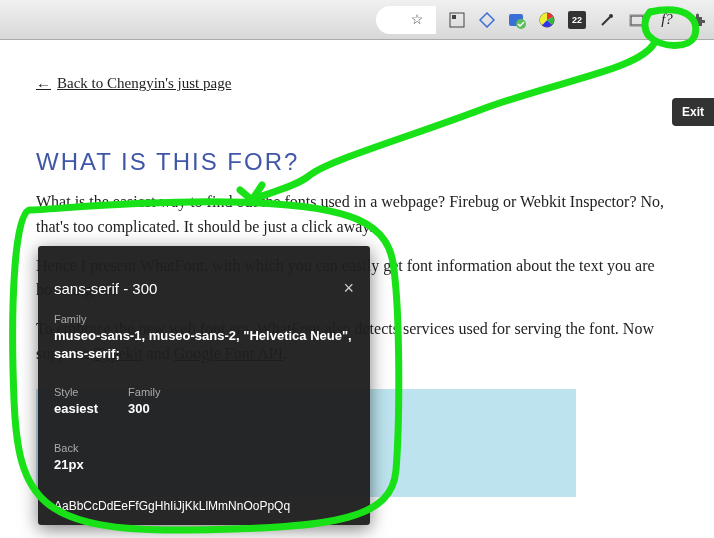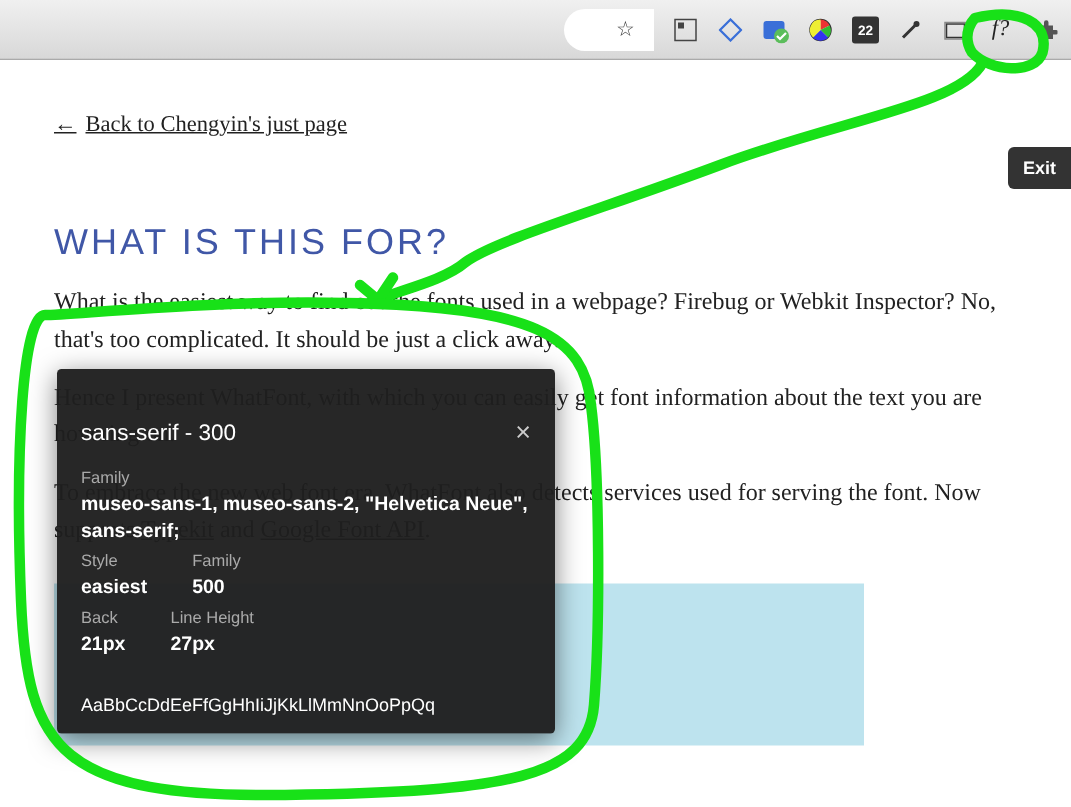--- a/index.html
+++ b/index.html
@@ -13,21 +13,21 @@
 .h2{color:#4057a7;font-family:Helvetica,Arial,sans-serif;font-weight:300;font-size:24px;letter-spacing:2px;margin-top:56px}
 .para{margin-top:14px;font-size:16px;line-height:1.55;color:#222}
 .para a{color:#222;text-decoration:underline}
 .banner{margin-top:22px;width:540px;height:108px;background:#bde3ee}
 .exit{position:absolute;right:0;top:98px;background:#333;color:#fff;font:bold 12px Helvetica,Arial;padding:7px 10px;border-radius:4px 0 0 4px}
 .tooltip{position:absolute;left:38px;top:246px;width:332px;background:rgba(30,30,30,0.96);color:#fff;font-family:Helvetica,Arial,sans-serif;border-radius:3px;padding:32px 16px 12px 16px;box-shadow:0 4px 18px rgba(0,0,0,.5)}
 .tt-head{display:flex;justify-content:space-between;align-items:center;font-size:15px;font-weight:500;margin-bottom:14px}
 .tt-close{cursor:pointer;font-size:18px;color:#ccc}
 .tt-label{font-size:11px;color:#aaa;margin-bottom:2px}
 .tt-val{font-size:13px;font-weight:bold;line-height:1.35}
-.tt-row{display:flex;gap:30px;margin-top:6px}
+.tt-row{display:flex;gap:30px;margin-top:24px}
 .tt-col{flex:0 0 auto}
 .swatch{display:inline-block;width:14px;height:14px;background:#4057a7;vertical-align:middle;margin-left:6px;border:1px solid #666}
 .sample{margin-top:26px;font-size:12px;white-space:nowrap;overflow:hidden}
 .annot{position:absolute;left:0;top:0;pointer-events:none}
 </style>
 </head>
 <body>
 
 <div class="toolbar">
   <div class="url-end">
@@ -111,31 +111,27 @@
     <div class="tt-label">Family</div>
     <div class="tt-val">museo-sans-1, museo-sans-2, "Helvetica Neue", sans-serif;</div>
   </div>
   <div class="tt-row">
     <div class="tt-col">
       <div class="tt-label">Style</div>
       <div class="tt-val">easiest</div>
     </div>
     <div class="tt-col">
       <div class="tt-label">Family</div>
-      <div class="tt-val">500</div>
+      <div class="tt-val">300</div>
     </div>
   </div>
   <div class="tt-row">
     <div class="tt-col">
       <div class="tt-label">Back</div>
       <div class="tt-val">21px</div>
-    </div>
-    <div class="tt-col">
-      <div class="tt-label">Line Height</div>
-      <div class="tt-val">27px</div>
     </div>
   </div>
   <div class="sample">AaBbCcDdEeFfGgHhIiJjKkLlMmNnOoPpQq</div>
 </div>
 
 <svg class="annot" width="714" height="538">
   <g fill="none" stroke="#18e118" stroke-width="7" stroke-linecap="round">
     <path d="M650 12 C680 5 700 15 695 35 C690 50 660 48 648 35 C640 22 650 12 650 12"></path>
     <path d="M655 42 C640 70 560 80 480 110 C400 140 330 160 310 175 C295 188 260 195 252 200"></path>
     <path d="M252 200 L240 190 M252 200 L262 185"></path>

